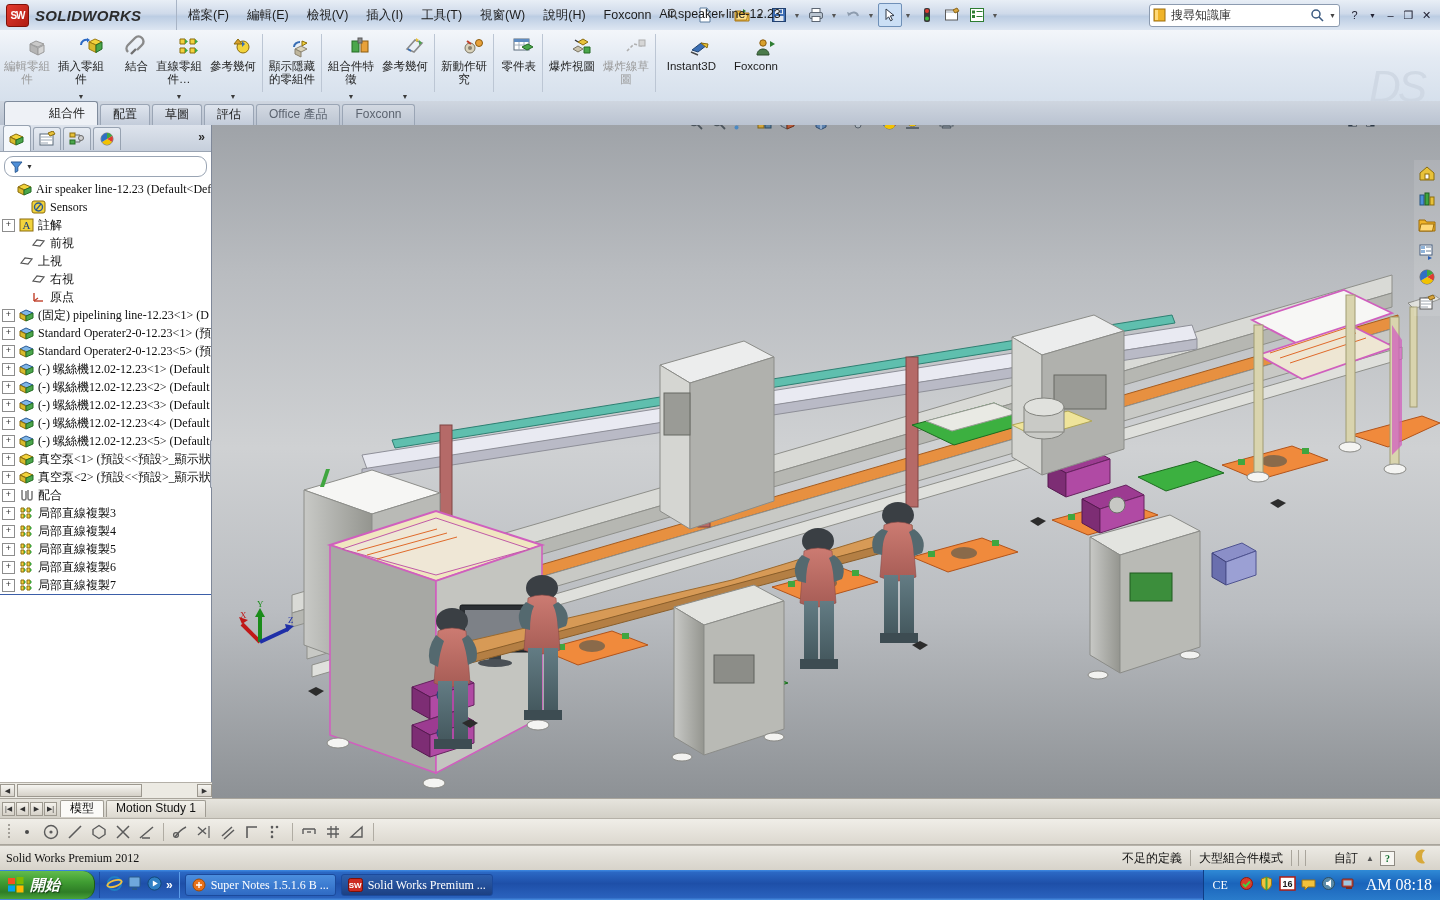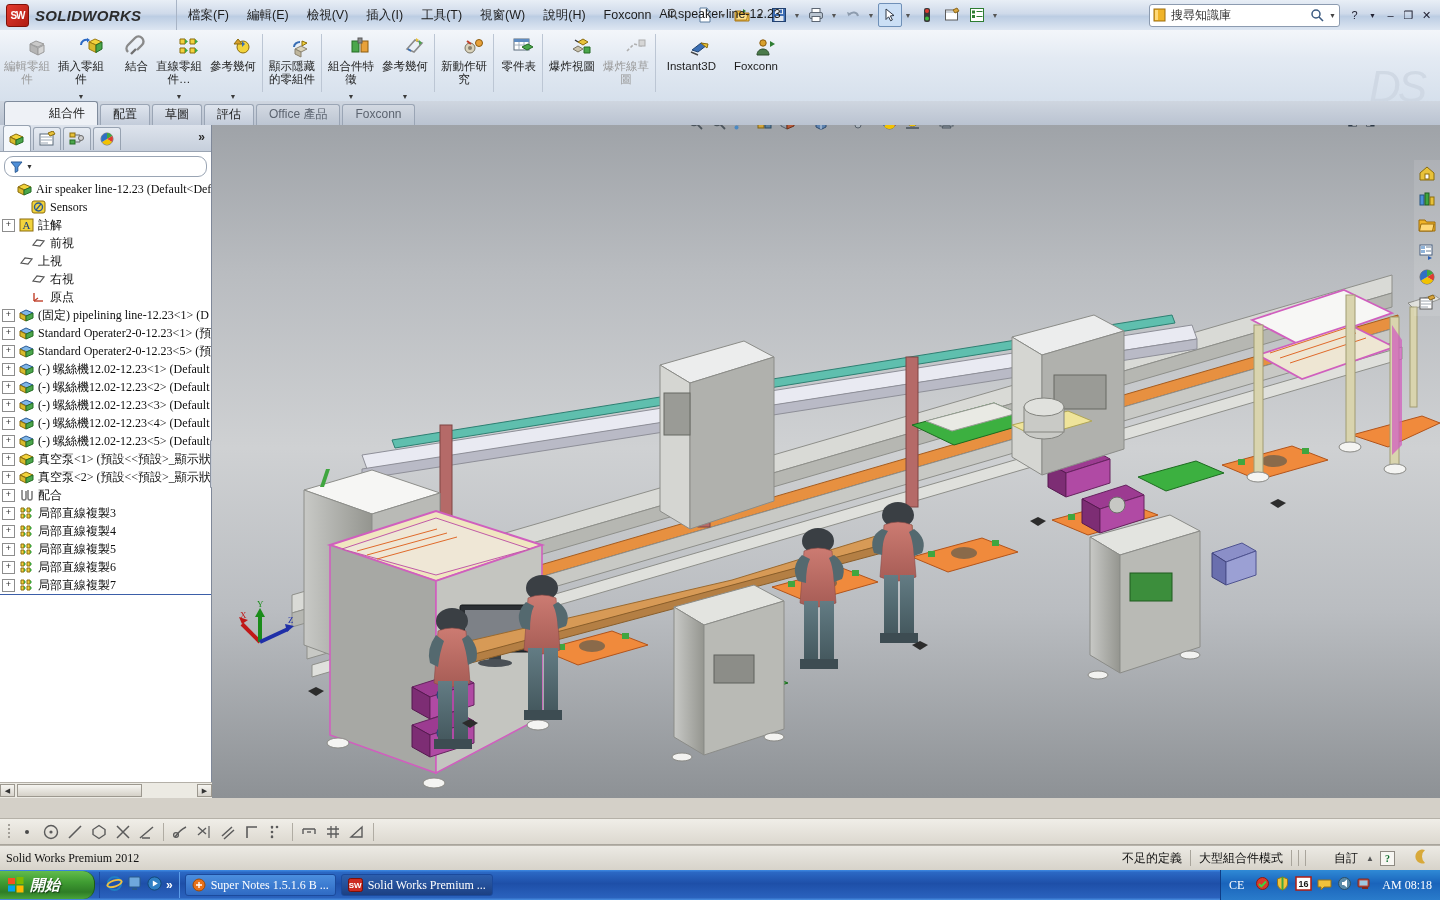--- a/index.html
+++ b/index.html
@@ -249,21 +249,21 @@
     font-size:12px;color:#fff;white-space:nowrap;overflow:hidden;
     font-family:"Liberation Serif","DejaVu Serif",serif;
   }
   .tb-task.active{background:linear-gradient(180deg,#2d5fae,#1c4083);}
   .tray{
     margin-left:auto;height:30px;display:flex;align-items:center;gap:5px;padding:0 8px;
     background:linear-gradient(180deg,#2f8ad6 0%,#1a64bb 45%,#2a7ccb 100%);
     border-left:1px solid #0f3d86;
   }
   .tray-ime{font-size:12px;color:#fff;padding-right:6px;font-family:"Liberation Serif",serif;}
-  .tray-clock{font-size:12px;color:#fff;padding-left:4px;font-family:"Liberation Serif",serif;}
+  .tray-clock{font-size:16px;color:#fff;padding-left:4px;font-family:"Liberation Serif",serif;}
 </style>
 </head>
 <body>
 
 <div class="app">
 
   <div class="titlebar">
     <div class="sw-logo">
       <div class="sw-mark">SW</div>
       <div class="sw-word">SOLIDWORKS</div>
@@ -1317,20 +1317,28 @@
         <path d="M30 44 L30 16" stroke="#1a8c1a" stroke-width="4"></path>
         <path d="M30 10 l-5 9 10 0 z" fill="#1a8c1a"></path>
         <text x="27" y="9" font-size="9" fill="#1a8c1a" font-family="Liberation Serif, serif">Y</text>
         <path d="M30 44 L58 31" stroke="#1f2fa8" stroke-width="4"></path>
         <path d="M64 28 l-9 -2 2 8 z" fill="#1f2fa8"></path>
         <text x="58" y="25" font-size="9" fill="#1f2fa8" font-family="Liberation Serif, serif">Z</text>
       </svg>
     </div>
   </div>
 
+  <div class="modeltabs">
+    <div class="nav-btn">|◀</div>
+    <div class="nav-btn">◀</div>
+    <div class="nav-btn">▶</div>
+    <div class="nav-btn">▶|</div>
+    <div class="mtab active cn">模型</div>
+    <div class="mtab">Motion Study 1</div>
+  </div>
 
   <div class="sketchbar">
     <div class="sk" style="width:10px">
       <svg width="4" height="18" viewBox="0 0 4 18">
           <g fill="#8b8780">
             <circle cx="2" cy="2" r="1"></circle>
             <circle cx="2" cy="6" r="1"></circle>
             <circle cx="2" cy="10" r="1"></circle>
             <circle cx="2" cy="14" r="1"></circle>
           </g>

